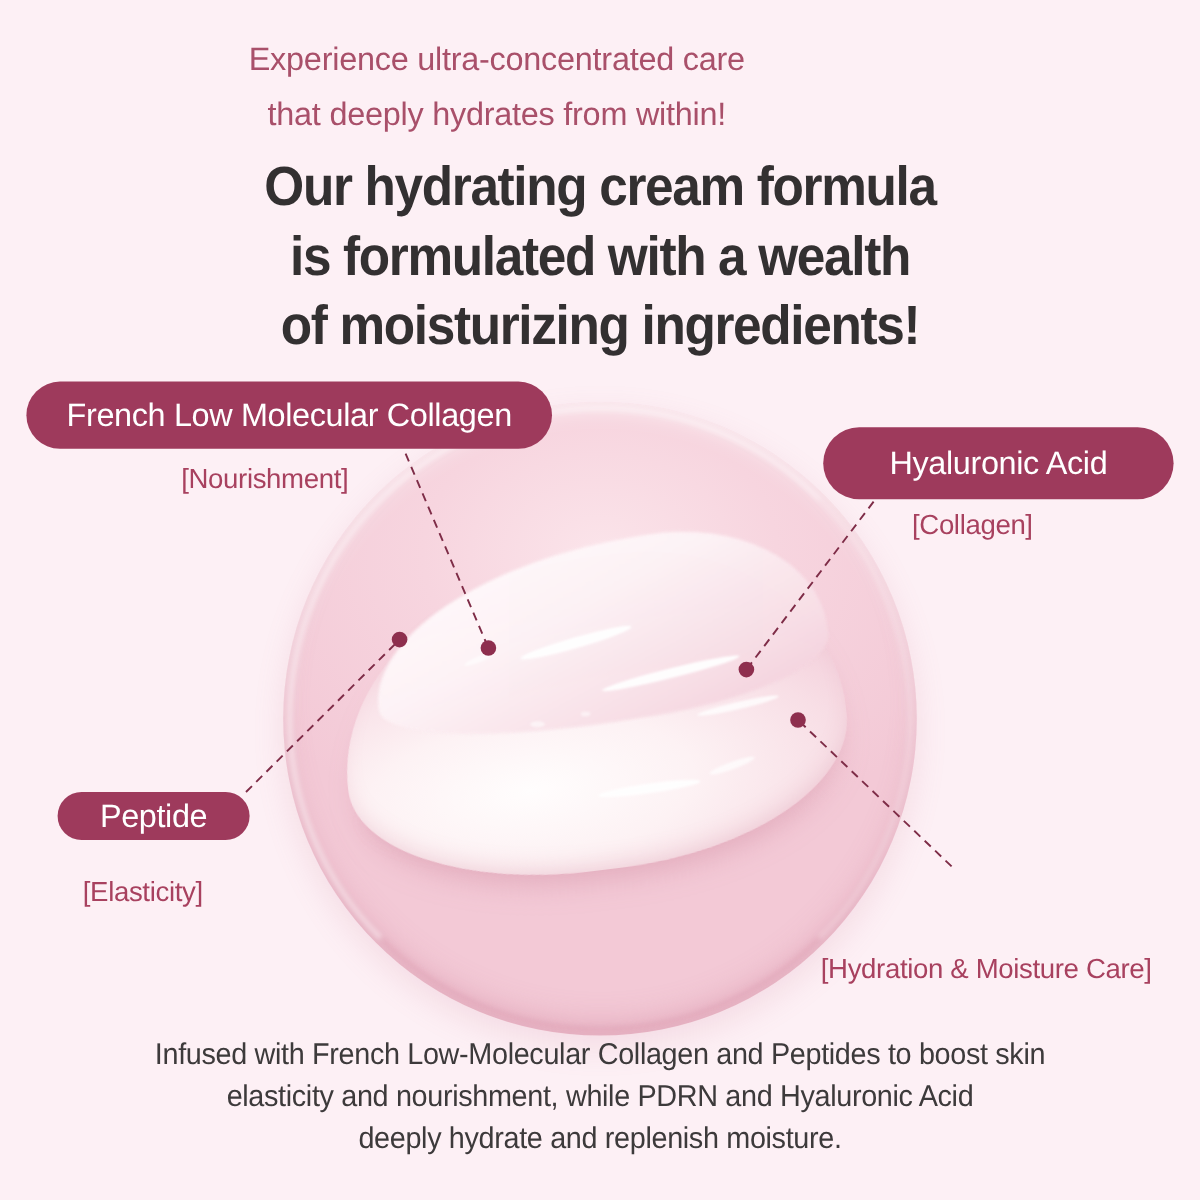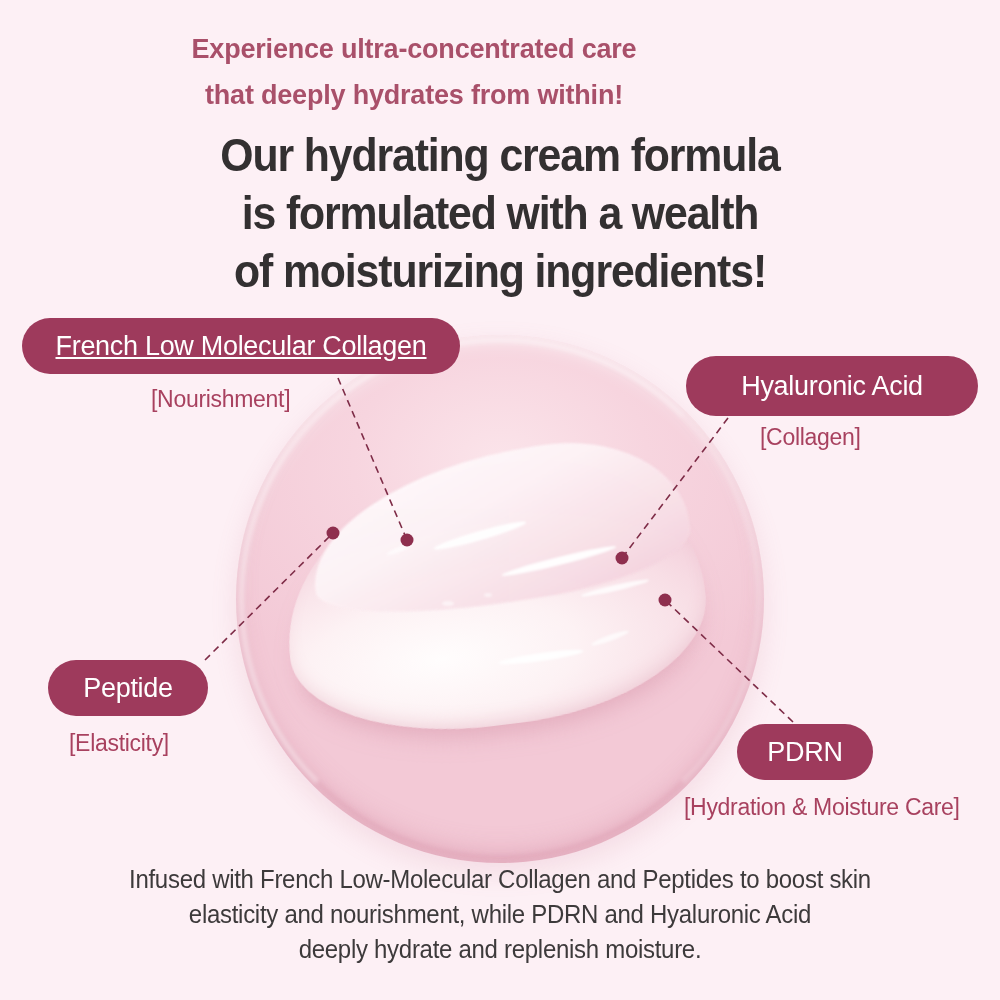--- a/index.html
+++ b/index.html
@@ -24,21 +24,21 @@
 
   
   .subtitle {
     position: absolute;
     top: 26px;
     left: 0;
     width: 828px;
     text-align: center;
     color: #a9506a;
     font-size: 27px;
-    font-weight: 700;
+    font-weight: 400;
     line-height: 46px;
     letter-spacing: -0.2px;
   }
   .subtitle div { white-space: nowrap; }
 
   .headline {
     position: absolute;
     top: 126px;
     left: 0;
     width: 1000px;
@@ -185,29 +185,29 @@
   }
   .caption {
     position: absolute;
     color: #a8415f;
     font-size: 23px;
     letter-spacing: -0.3px;
     white-space: nowrap;
   }
 
   
-  .pill-collagen    { left: 22px;  top: 318px; width: 438px; height: 56px; text-decoration: underline; }
+  .pill-collagen    { left: 22px;  top: 318px; width: 438px; height: 56px; }
   .cap-collagen     { left: 151px; top: 386px; }
 
   
   .pill-hyaluronic  { left: 686px; top: 356px; width: 292px; height: 60px; }
   .cap-hyaluronic   { left: 760px; top: 424px; }
 
   
-  .pill-peptide     { left: 48px;  top: 660px; width: 160px; height: 56px; }
+  .pill-peptide     { left: 48px;  top: 660px; width: 160px; height: 40px; }
   .cap-peptide      { left: 69px;  top: 730px; }
 
   
   .pill-pdrn        { left: 737px; top: 724px; width: 136px; height: 56px; }
   .cap-pdrn         { left: 644px; top: 794px; margin-left: 40px; }
 </style>
 </head>
 <body>
 
 <div class="stage">
@@ -262,23 +262,20 @@
   <div class="pill pill-hyaluronic">
     <span>Hyaluronic Acid</span>
   </div>
   <div class="caption cap-hyaluronic">[Collagen]</div>
 
   <div class="pill pill-peptide">
     <span>Peptide</span>
   </div>
   <div class="caption cap-peptide">[Elasticity]</div>
 
-  <div class="pill pill-pdrn">
-    <span>PDRN</span>
-  </div>
   <div class="caption cap-pdrn">[Hydration &amp; Moisture Care]</div>
 
   <div class="footnote">
     <div>Infused with French Low-Molecular Collagen and Peptides to boost skin</div>
     <div>elasticity and nourishment, while PDRN and Hyaluronic Acid</div>
     <div>deeply hydrate and replenish moisture.</div>
   </div>
 
 </div>
 

